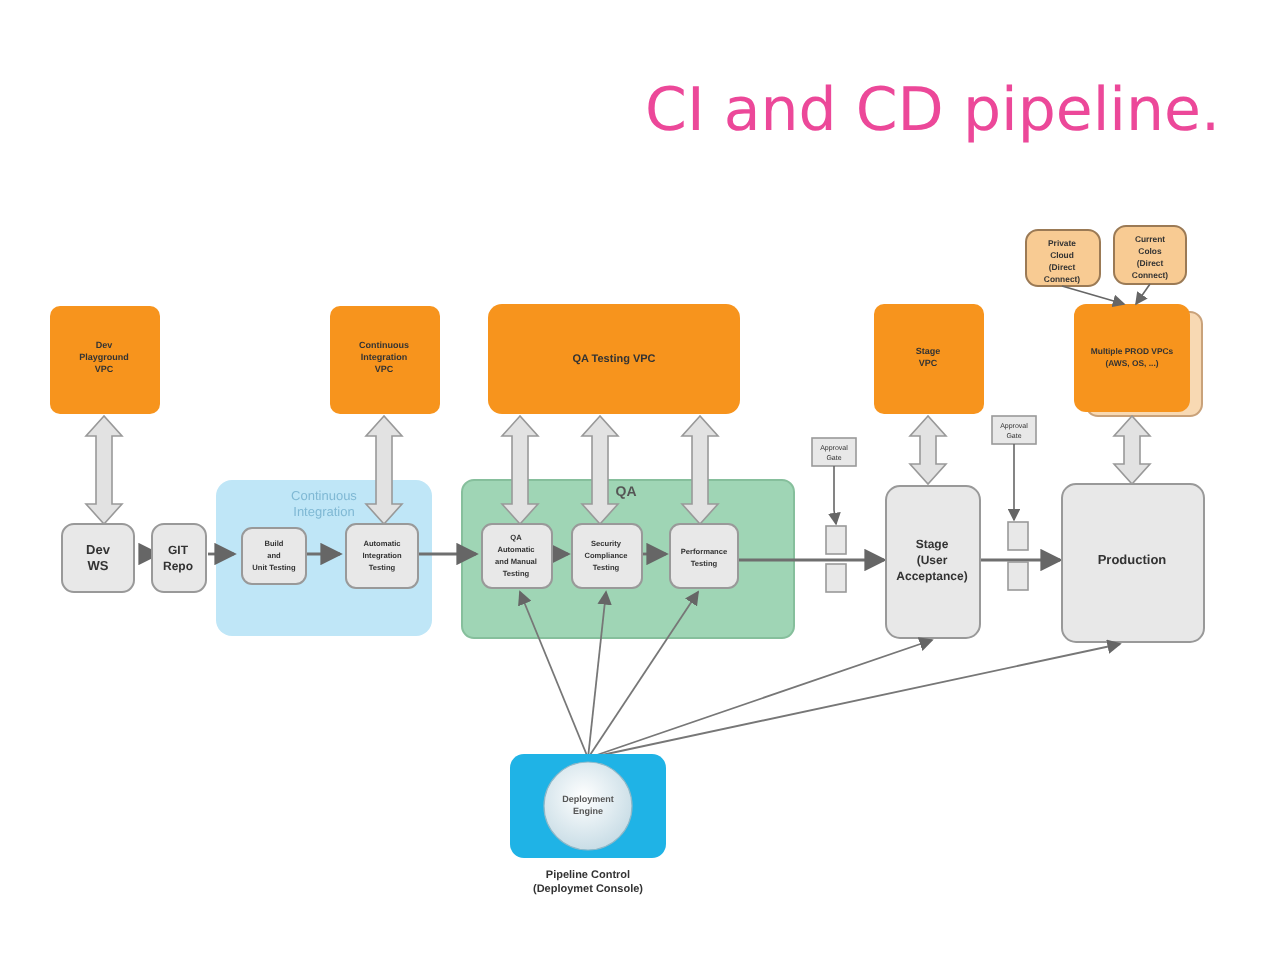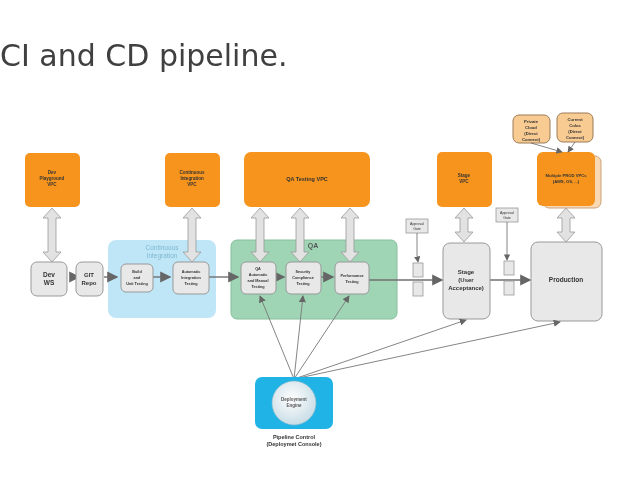--- a/index.html
+++ b/index.html
@@ -1,17 +1,17 @@
 <!DOCTYPE html>
 <html><head>
 <meta charset="utf-8">
 <style>
   html, body { margin:0; padding:0; background:#ffffff; }
   body { width:638px; height:479px; position:relative; overflow:hidden; font-family:"Liberation Sans", sans-serif; }
-  .title { position:absolute; left:0; top:38px; width:610px; text-align:left; font-family:"DejaVu Sans", sans-serif; font-size:30px; color:#404040; }
+  .title { position:absolute; left:0; top:38px; width:610px; text-align:right; font-family:"DejaVu Sans", sans-serif; font-size:30px; color:#ec4899; }
   svg { position:absolute; left:0; top:0; }
   .lbl { font-family:"Liberation Sans", sans-serif; font-weight:bold; fill:#333; text-anchor:middle; }
 </style>
 </head>
 <body>
 
 <div class="title">CI and CD pipeline.</div>
 
 <svg width="638" height="479" viewBox="0 0 638 479">
   <defs>

